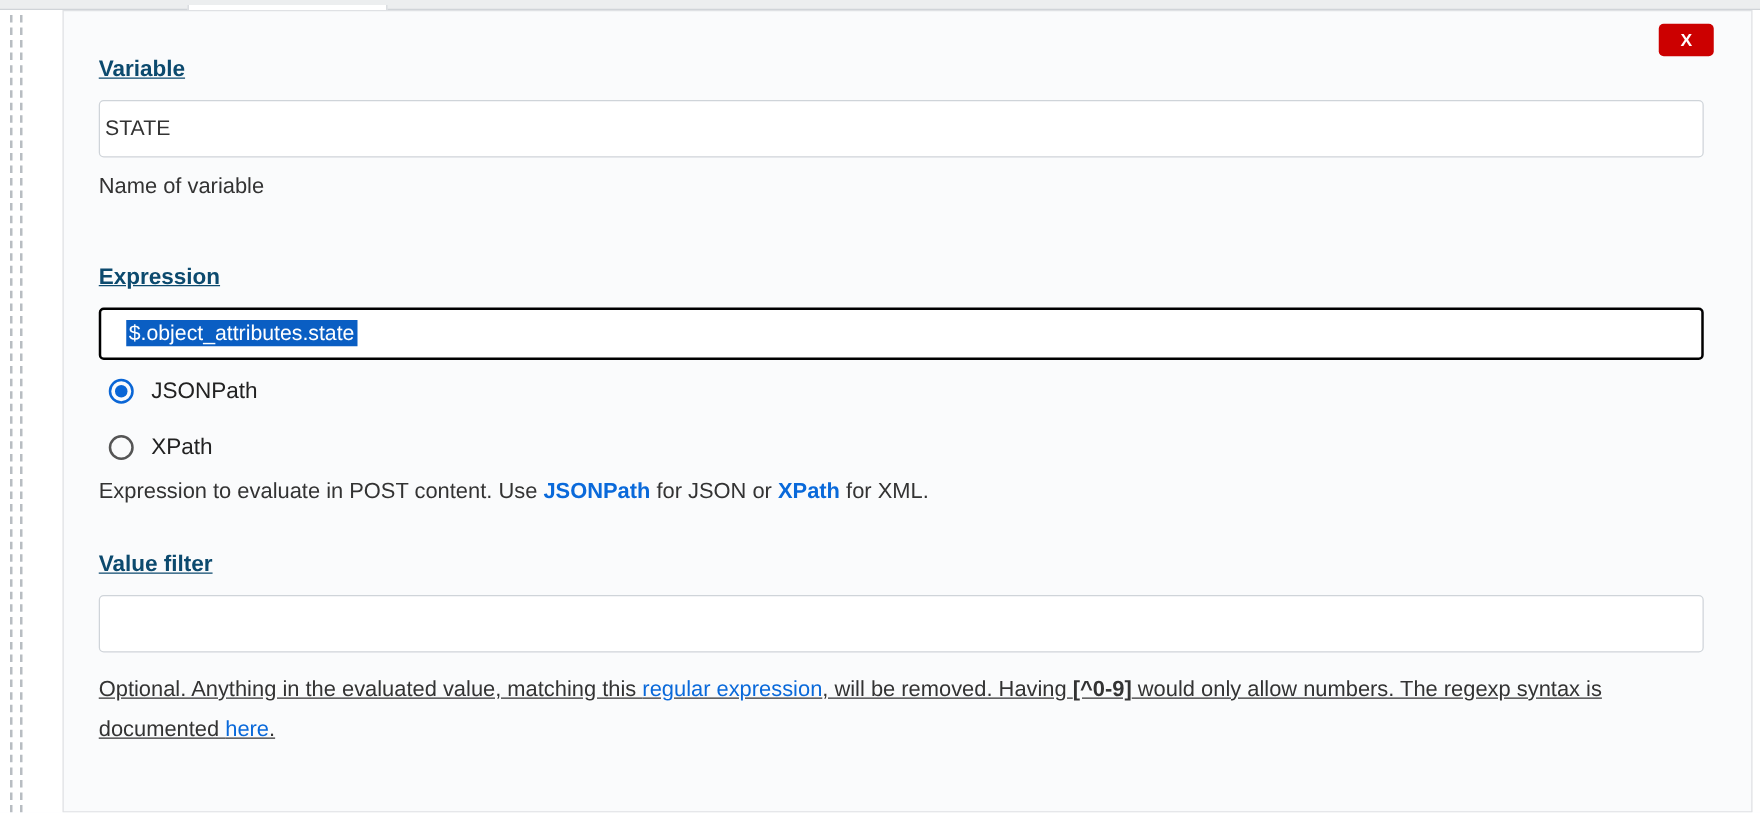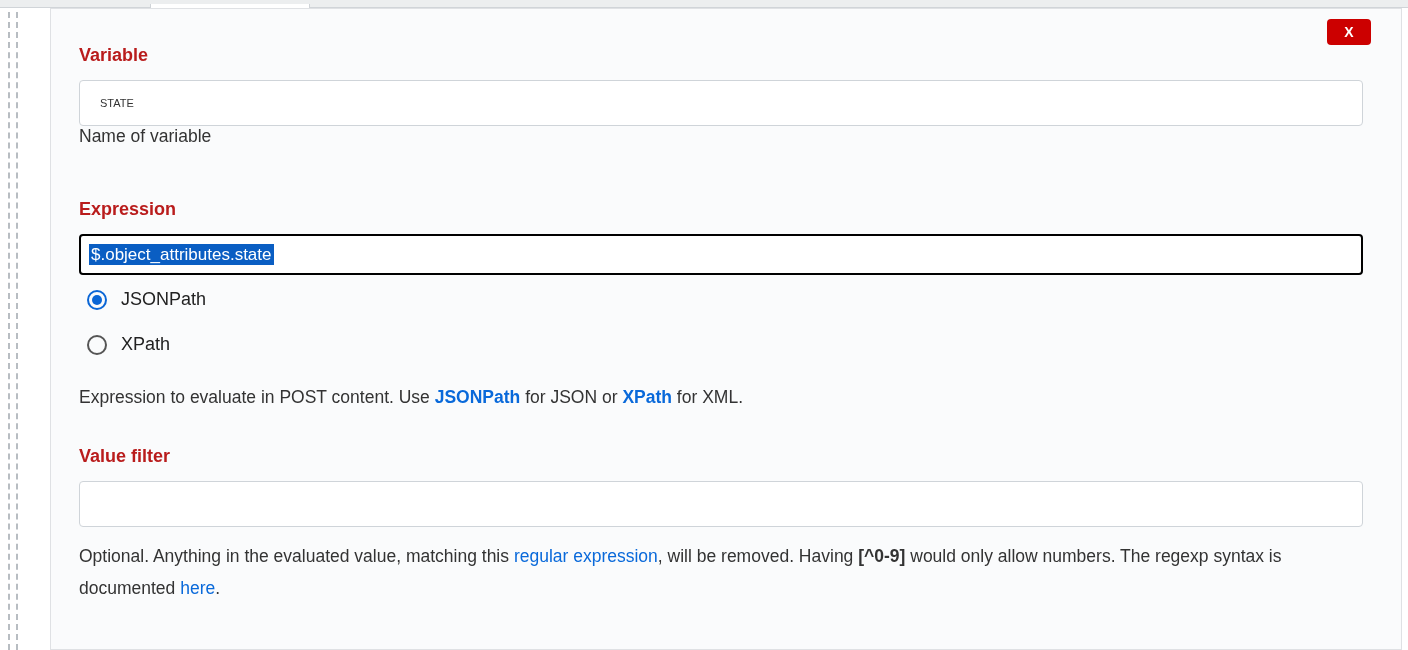--- a/index.html
+++ b/index.html
@@ -69,54 +69,56 @@
     font-weight: 700;
     font-size: 14px;
     display: flex;
     align-items: center;
     justify-content: center;
     cursor: pointer;
   }
   .section-label {
     font-weight: 600;
     font-size: 18px;
-    color: #b91c1c;
+    color: #0c4a6e;
     margin: 18px 0 14px 0;
+    text-decoration: underline;
   }
   .section-label.first { margin-top: 14px; }
   .text-input {
     width: 100%;
     height: 46px;
     border: 1px solid #cfd4d9;
     border-radius: 4px;
     background: #fff;
-    padding: 0 20px;
-    font-size: 11px;
+    padding: 0 4px;
+    font-size: 17px;
     color: #333;
     outline: none;
     font-family: inherit;
   }
   .focused-wrap {
     width: 100%;
     border: 2.5px solid #000;
     border-radius: 4px;
     background: #fff;
-    padding: 10px 8px;
+    padding: 10px 20px;
     line-height: 1;
   }
   .selected-text {
     background: #0a5ec3;
     color: #fff;
     font-size: 17px;
     padding: 1px 2px;
     white-space: pre;
   }
   .help {
     font-size: 17.5px;
     color: #333;
+    margin-top: 12px;
   }
   .radio-row {
     display: flex;
     align-items: center;
     gap: 14px;
     margin: 14px 0 6px 8px;
     font-size: 18px;
     color: #222;
   }
   .radio {
@@ -176,26 +178,26 @@
               <span class="dot"></span>
             </span>
           <span>JSONPath</span>
         </div>
         <div class="radio-row" style="margin-top:24px;">
           <span class="radio"></span>
           <span>XPath</span>
         </div>
       </div>
 
-      <div class="help" style="margin-top:32px;">
+      <div class="help" style="margin-top:14px;">
         <span>Expression to evaluate in POST content. Use </span><a href="#" class="link bold">JSONPath</a><span> for JSON or </span><a href="#" class="link bold">XPath</a><span> for XML.</span>
       </div>
 
       
       <div class="section-label" style="margin-top:38px;">Value filter</div>
       <input type="text" class="text-input" value="" style="">
-      <div class="help" style="margin-top:14px; line-height:1.8;">
+      <div class="help" style="margin-top:14px; line-height:1.8;text-decoration:underline;">
         <span>Optional. Anything in the evaluated value, matching this </span><a href="#" class="link">regular expression</a><span>, will be removed. Having </span><span class="bold">[^0-9]</span><span> would only allow numbers. The regexp syntax is documented </span><a href="#" class="link">here</a><span>.</span>
       </div>
 
     </div>
   </div>
 </div>
 
 </body></html>

